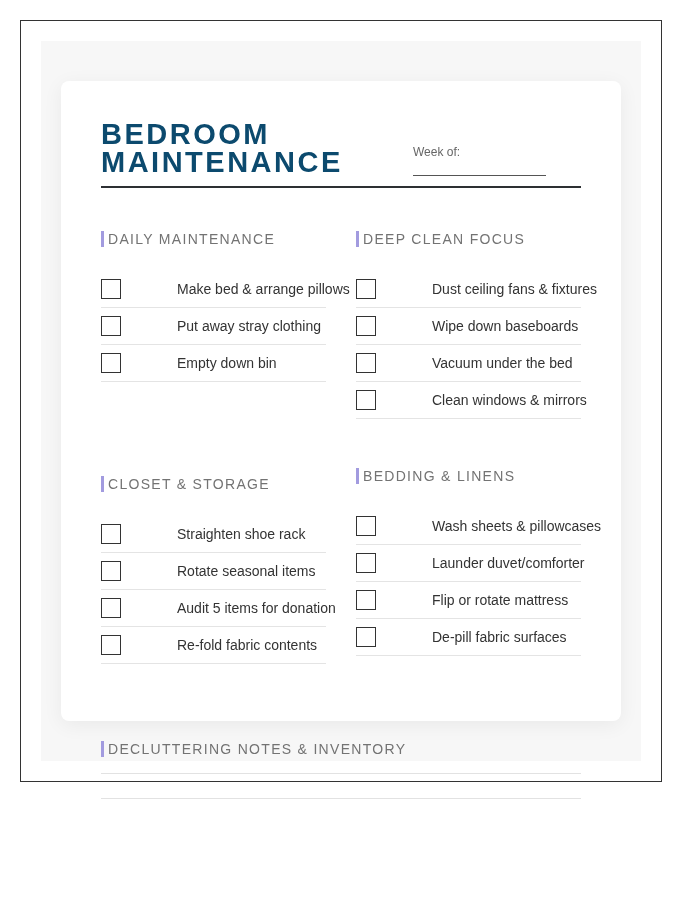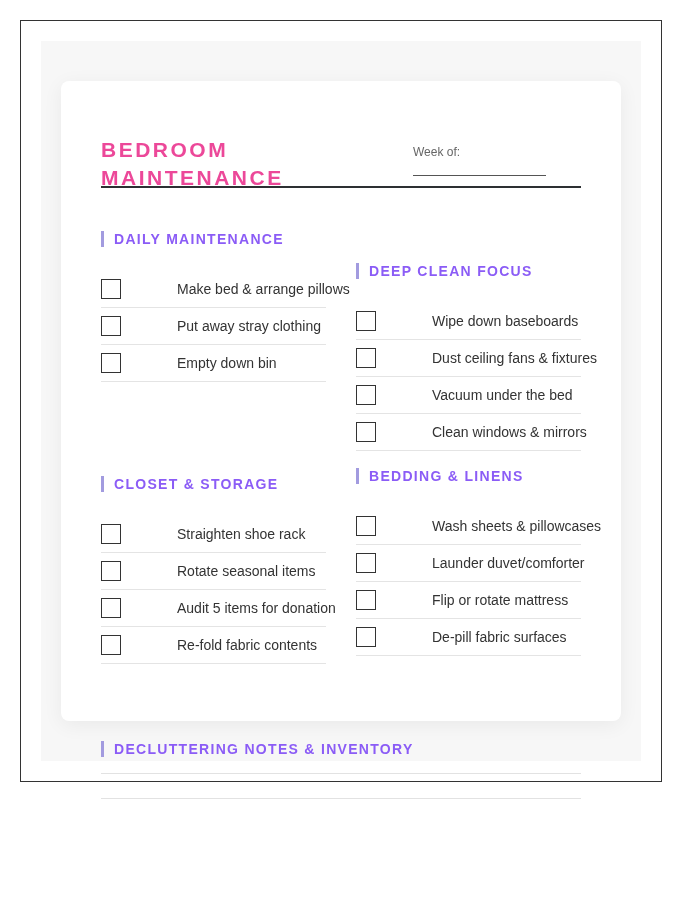--- a/index.html
+++ b/index.html
@@ -14,39 +14,39 @@
     position: absolute; left: 41px; top: 41px; width: 600px; height: 720px;
     background: #f7f7f7;
   }
   .card {
     position: absolute; left: 61px; top: 81px; width: 560px; height: 640px;
     background: #ffffff; border-radius: 8px;
     box-shadow: 0 4px 20px rgba(0,0,0,0.06);
   }
 
   .title {
-    position: absolute; left: 101px; top: 136px;
+    position: absolute; left: 101px; top: 120px;
     font-family: "Liberation Sans", sans-serif;
-    font-size: 21px; font-weight: 700; letter-spacing: 2.5px; line-height: 28px;
-    color: #ec4899;
+    font-size: 29px; font-weight: 700; letter-spacing: 2.5px; line-height: 28px;
+    color: #0c4a6e;
   }
   .week-label {
     position: absolute; left: 413px; top: 145px; font-size: 12px; color: #666;
   }
   .week-line {
     position: absolute; left: 413px; top: 175px; width: 133px; height: 1px; background: #555;
   }
   .header-rule {
     position: absolute; left: 101px; top: 186px; width: 480px; height: 2px; background: #2d3033;
   }
 
   .section { position: absolute; width: 225px; }
   .section-title {
-    position: relative; padding-left: 13px; height: 16px; line-height: 16px;
-    font-size: 14px; font-weight: 700; letter-spacing: 1.3px; color: #8b5cf6;
+    position: relative; padding-left: 7px; height: 16px; line-height: 16px;
+    font-size: 14px; font-weight: 400; letter-spacing: 1.3px; color: #737373;
     white-space: nowrap;
   }
   .section-title::before {
     content: ""; position: absolute; left: 0; top: 0; width: 3px; height: 16px; background: #a29bdf;
   }
   .items { margin-top: 24px; list-style: none; }
   .item {
     display: flex; align-items: center; height: 37px;
     border-bottom: 1px solid #e4e4e4;
     gap: 44px;
@@ -87,30 +87,30 @@
         <span class="checkbox"></span>
         <span class="item-label">Put away stray clothing</span>
       </li>
     <li class="item">
         <span class="checkbox"></span>
         <span class="item-label">Empty down bin</span>
       </li>
   </ul>
 </div>
 
-<div class="section" style="left:356px; top:231px;margin-top:32px;">
+<div class="section" style="left:356px; top:231px;">
   <div class="section-title">DEEP CLEAN FOCUS</div>
   <ul class="items">
     <li class="item">
         <span class="checkbox"></span>
-        <span class="item-label">Wipe down baseboards</span>
+        <span class="item-label">Dust ceiling fans &amp; fixtures</span>
       </li>
     <li class="item">
         <span class="checkbox"></span>
-        <span class="item-label">Dust ceiling fans &amp; fixtures</span>
+        <span class="item-label">Wipe down baseboards</span>
       </li>
     <li class="item">
         <span class="checkbox"></span>
         <span class="item-label">Vacuum under the bed</span>
       </li>
     <li class="item">
         <span class="checkbox"></span>
         <span class="item-label">Clean windows &amp; mirrors</span>
       </li>
   </ul>

